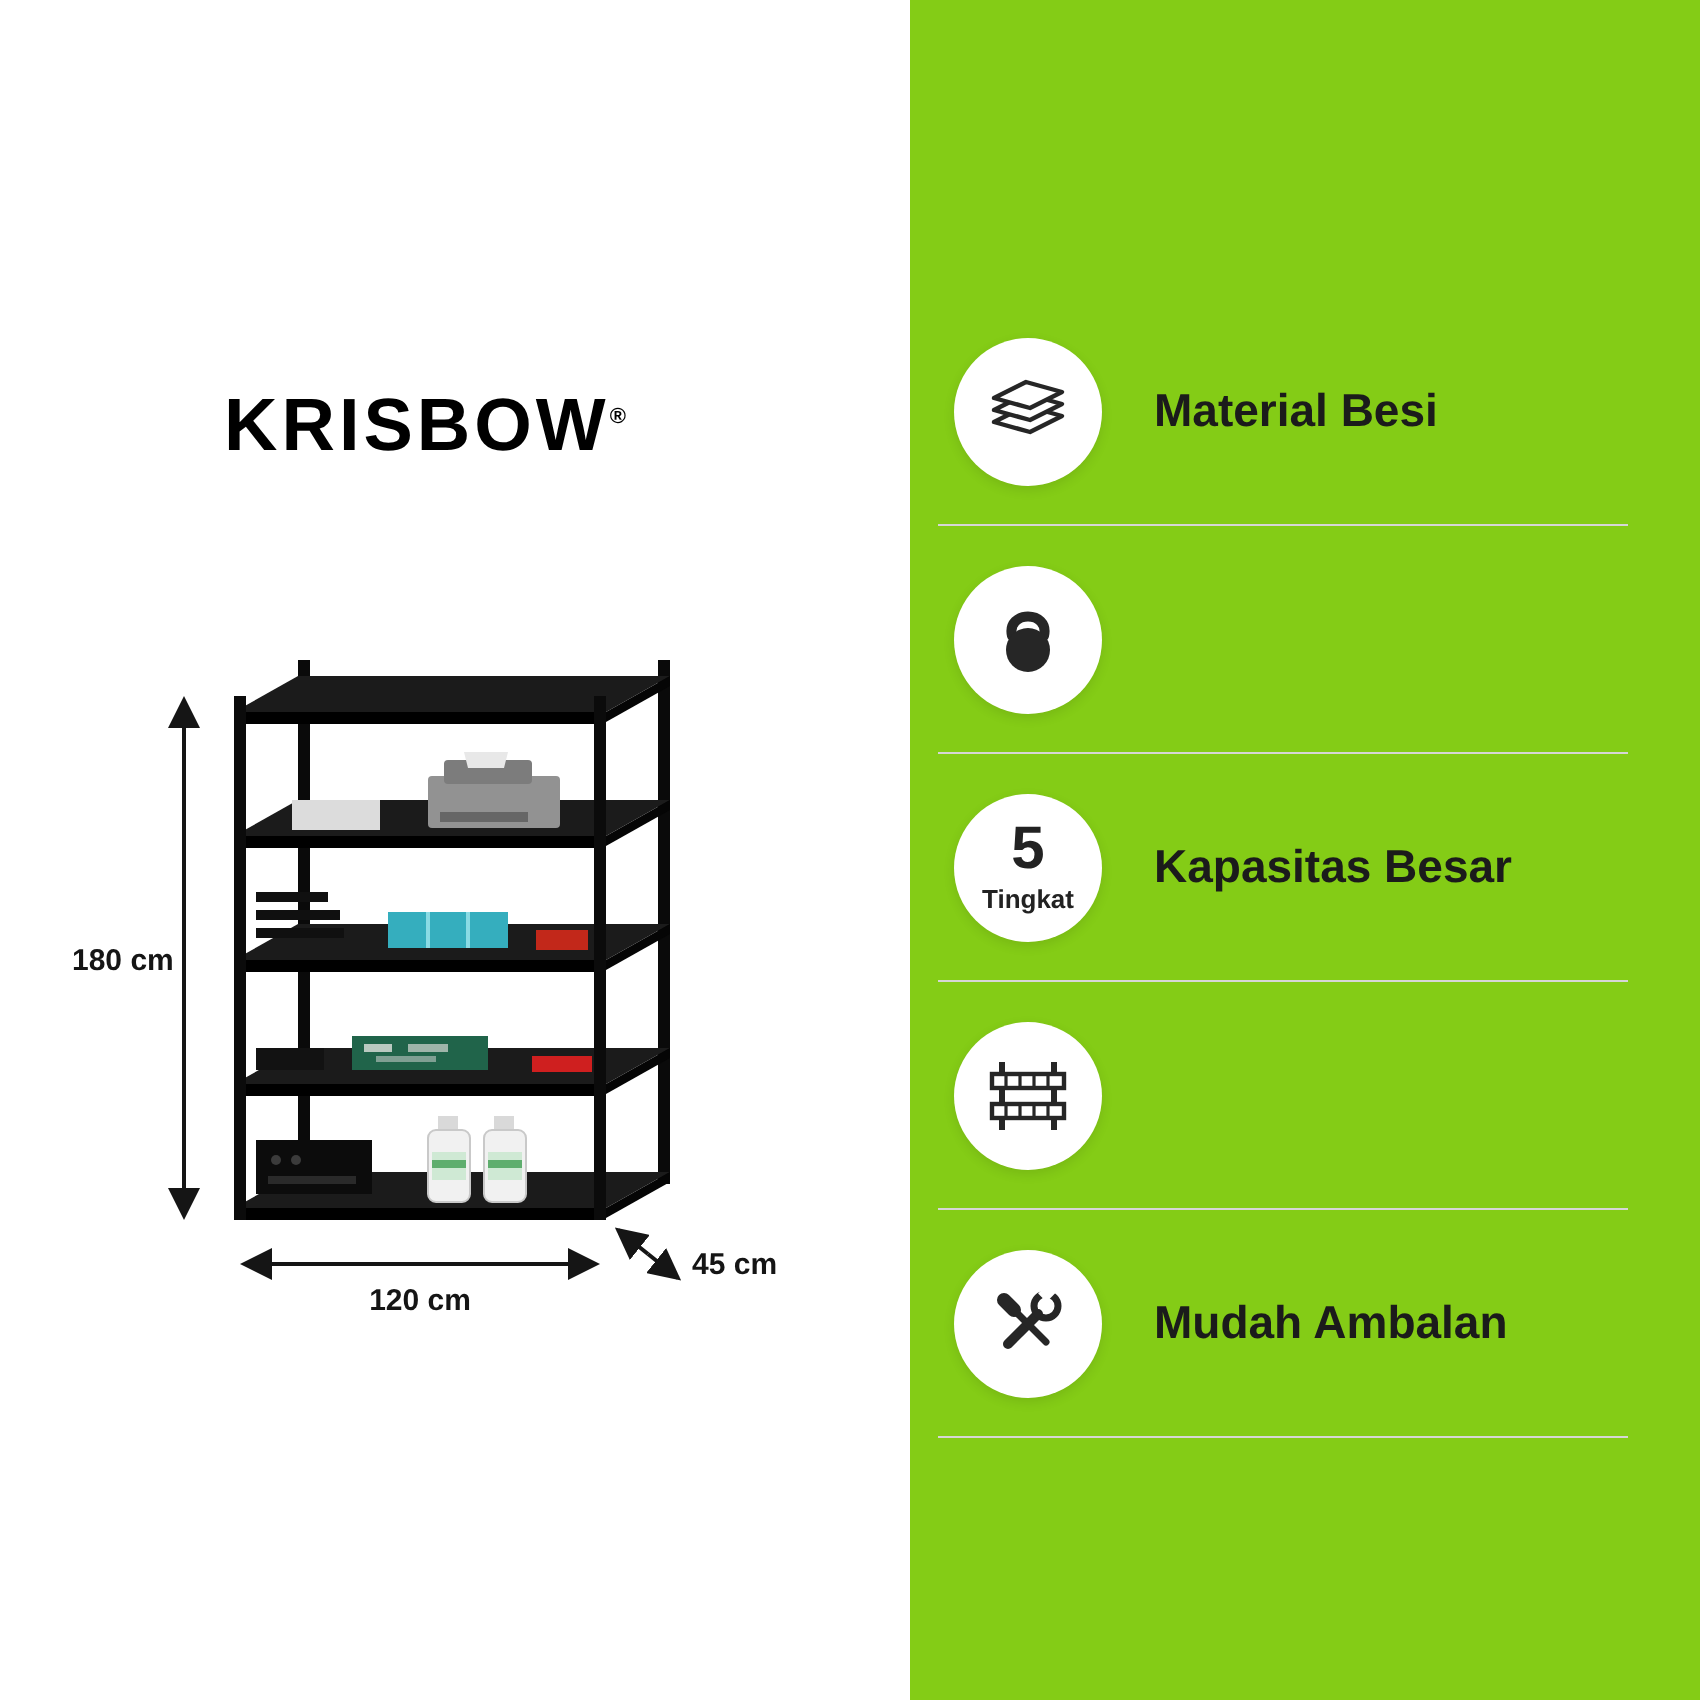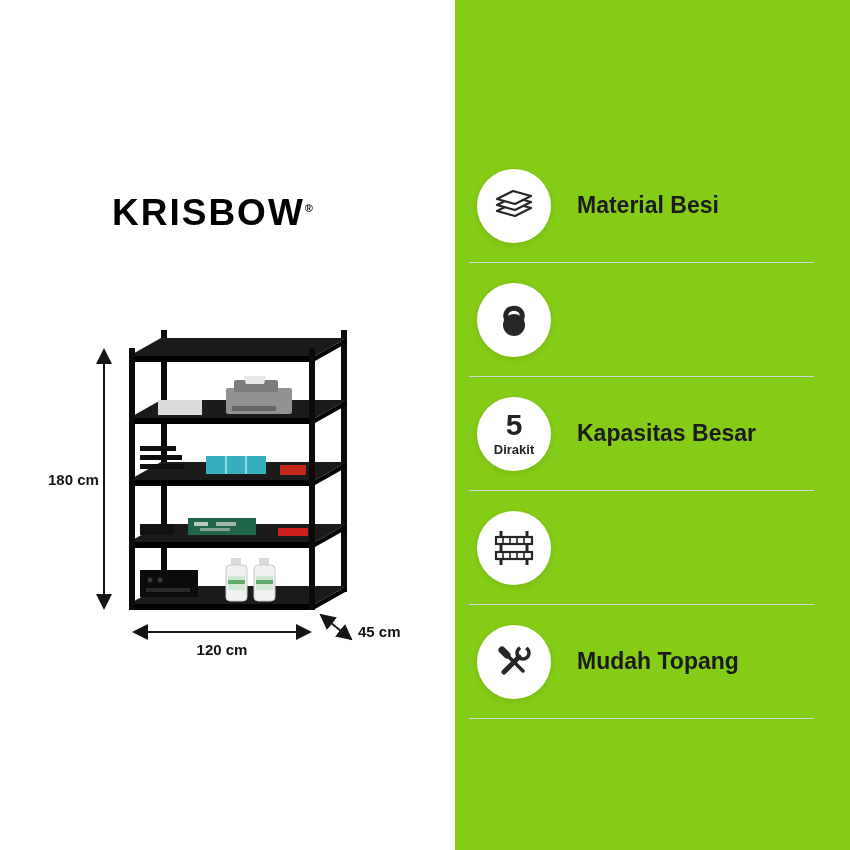--- a/index.html
+++ b/index.html
@@ -10,21 +10,21 @@
     color:#1b1b1b;
   }
   
   .left-panel{position:absolute;left:0;top:0;width:455px;height:850px;background:#ffffff;}
   .brand-logo{
     position:absolute;left:112px;top:192px;
     font-size:37px;font-weight:900;letter-spacing:2px;color:#000;
     white-space:nowrap;
   }
   .brand-logo sup{font-size:11px;font-weight:700;vertical-align:super;letter-spacing:0;}
-  .rack-wrap{position:absolute;left:40px;top:314px;width:400px;height:352px;}
+  .rack-wrap{position:absolute;left:28px;top:314px;width:400px;height:352px;}
   .dim-label{font-size:15px;font-weight:700;fill:#151515;}
   
   .right-panel{position:absolute;left:455px;top:0;width:395px;height:850px;background:#84cc16;}
   .features{position:absolute;left:14px;top:149px;width:345px;}
   .feature-row{
     height:114px;box-sizing:border-box;border-bottom:1px solid #d6d6d6;
     display:flex;align-items:center;gap:26px;padding-left:8px;
   }
   .icon-circle{
     width:74px;height:74px;border-radius:50%;background:#ffffff;flex:0 0 74px;
@@ -177,21 +177,21 @@
           <circle cx="22" cy="27" r="11" fill="#262626"></circle>
         </svg>
       </div>
       <div class="feature-label">
       </div>
     </div>
 
     <div class="feature-row">
       <div class="icon-circle">
         <div class="badge-num">5</div>
-        <div class="badge-cap">Dirakit</div>
+        <div class="badge-cap">Tingkat</div>
       </div>
       <div class="feature-label">
         <div>Kapasitas Besar</div>
       </div>
     </div>
 
     <div class="feature-row">
       <div class="icon-circle">
         <svg width="44" height="44" viewBox="0 0 44 44">
           <g stroke="#262626">
@@ -222,18 +222,18 @@
             <circle cx="31" cy="13" r="6" stroke-width="3.5"></circle>
           </g>
           <rect x="29" y="2" width="6" height="8" fill="#fff" transform="rotate(45 32 6)"></rect>
           <g stroke="#262626" stroke-linecap="round">
             <line x1="10" y1="10" x2="15" y2="15" stroke-width="7"></line>
             <line x1="14" y1="14" x2="31" y2="31" stroke-width="3.5"></line>
           </g>
         </svg>
       </div>
       <div class="feature-label">
-        <div>Mudah Topang</div>
+        <div>Mudah Ambalan</div>
       </div>
     </div>
 
   </div>
 </div>
 
 </body></html>

